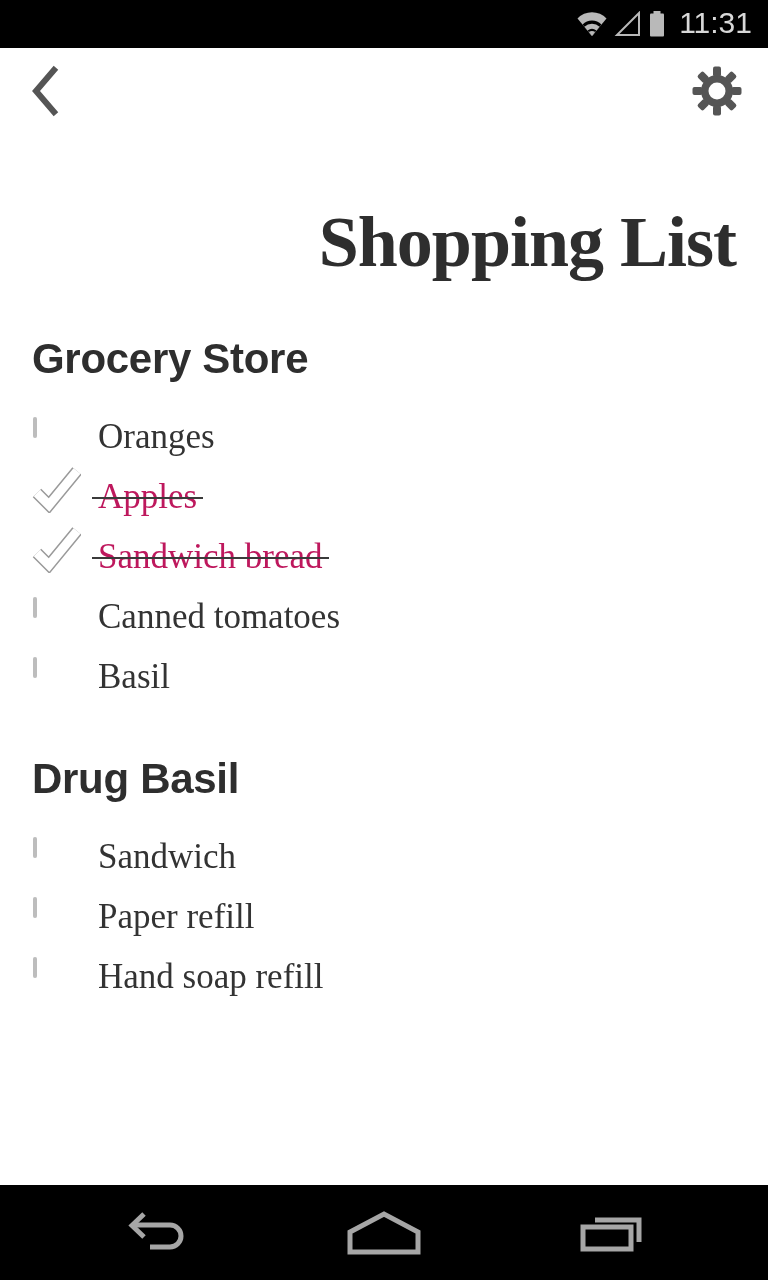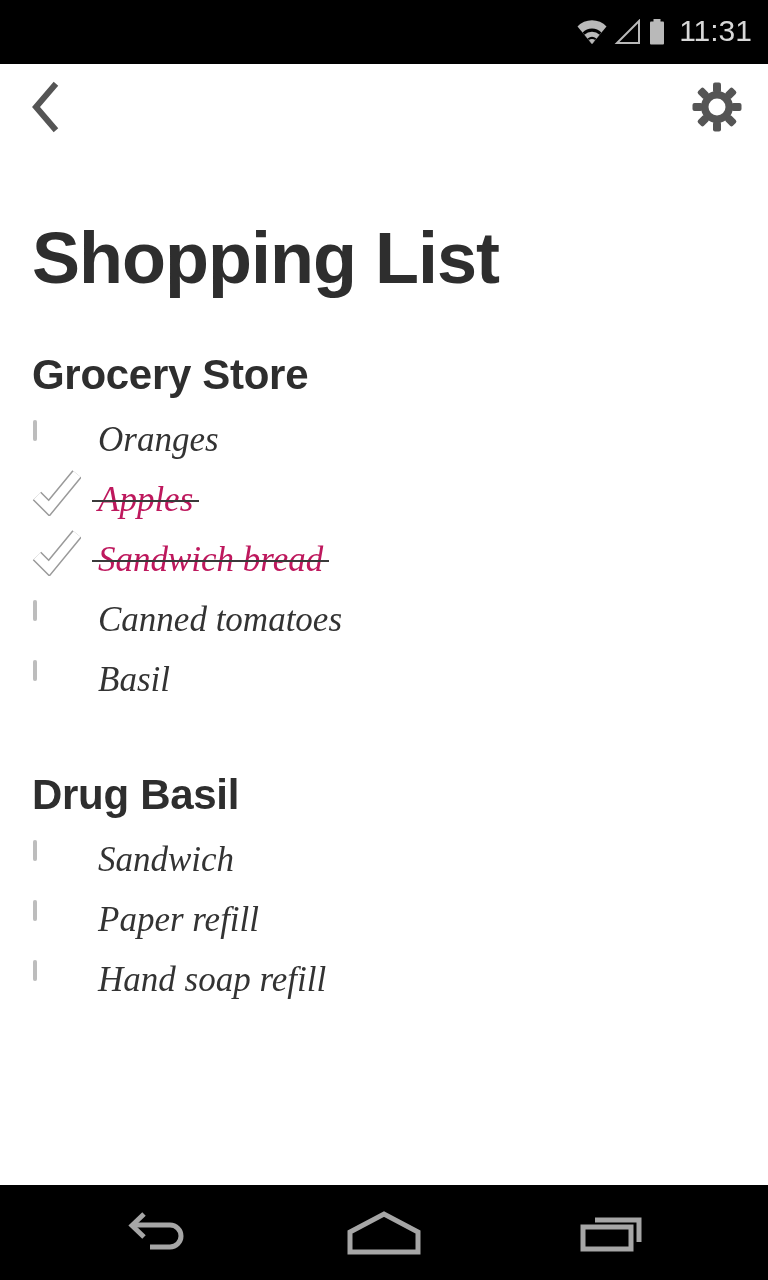--- a/index.html
+++ b/index.html
@@ -18,21 +18,21 @@
     position: relative;
     width: 768px;
     height: 1280px;
     background: #ffffff;
     display: flex;
     flex-direction: column;
   }
 
   
   .status-bar {
-    height: 64px;
+    height: 48px;
     background: #000000;
     display: flex;
     align-items: center;
     justify-content: flex-end;
     padding-right: 16px;
     box-sizing: border-box;
     flex: 0 0 auto;
   }
   .status-icons {
     display: flex;
@@ -74,49 +74,49 @@
 
   
   .content {
     flex: 1 1 auto;
     padding: 0 32px;
     box-sizing: border-box;
     overflow: hidden;
     background: #ffffff;
   }
   .page-title {
-    font-family: Liberation Sans, sans-serif;
+    font-family: Liberation Serif, serif;
     font-weight: bold;
     font-size: 72px;
     line-height: 1.0;
     color: #2e2e2e;
     letter-spacing: -1px;
     margin: 72px 0 0 0;
     padding: 0;
+    text-align: right;
   }
   .section {
     margin-top: 52px;
   }
   .section:first-of-type { margin-top: 60px; }
   .section-title {
     font-family: "Liberation Sans", sans-serif;
     font-weight: bold;
     font-size: 42px;
     line-height: 1;
     color: #2e2e2e;
     letter-spacing: -0.3px;
     margin: 0 0 26px 0;
   }
   .items { }
   .item {
     display: flex;
-    align-items: flex-start;
+    align-items: center;
     height: 60px;
     cursor: pointer;
-    font-style: italic;
   }
   .checkbox {
     width: 34px;
     height: 34px;
     flex: 0 0 auto;
     position: relative;
     box-sizing: border-box;
     margin-left: 1px;
   }
   .checkbox .box-unchecked {

